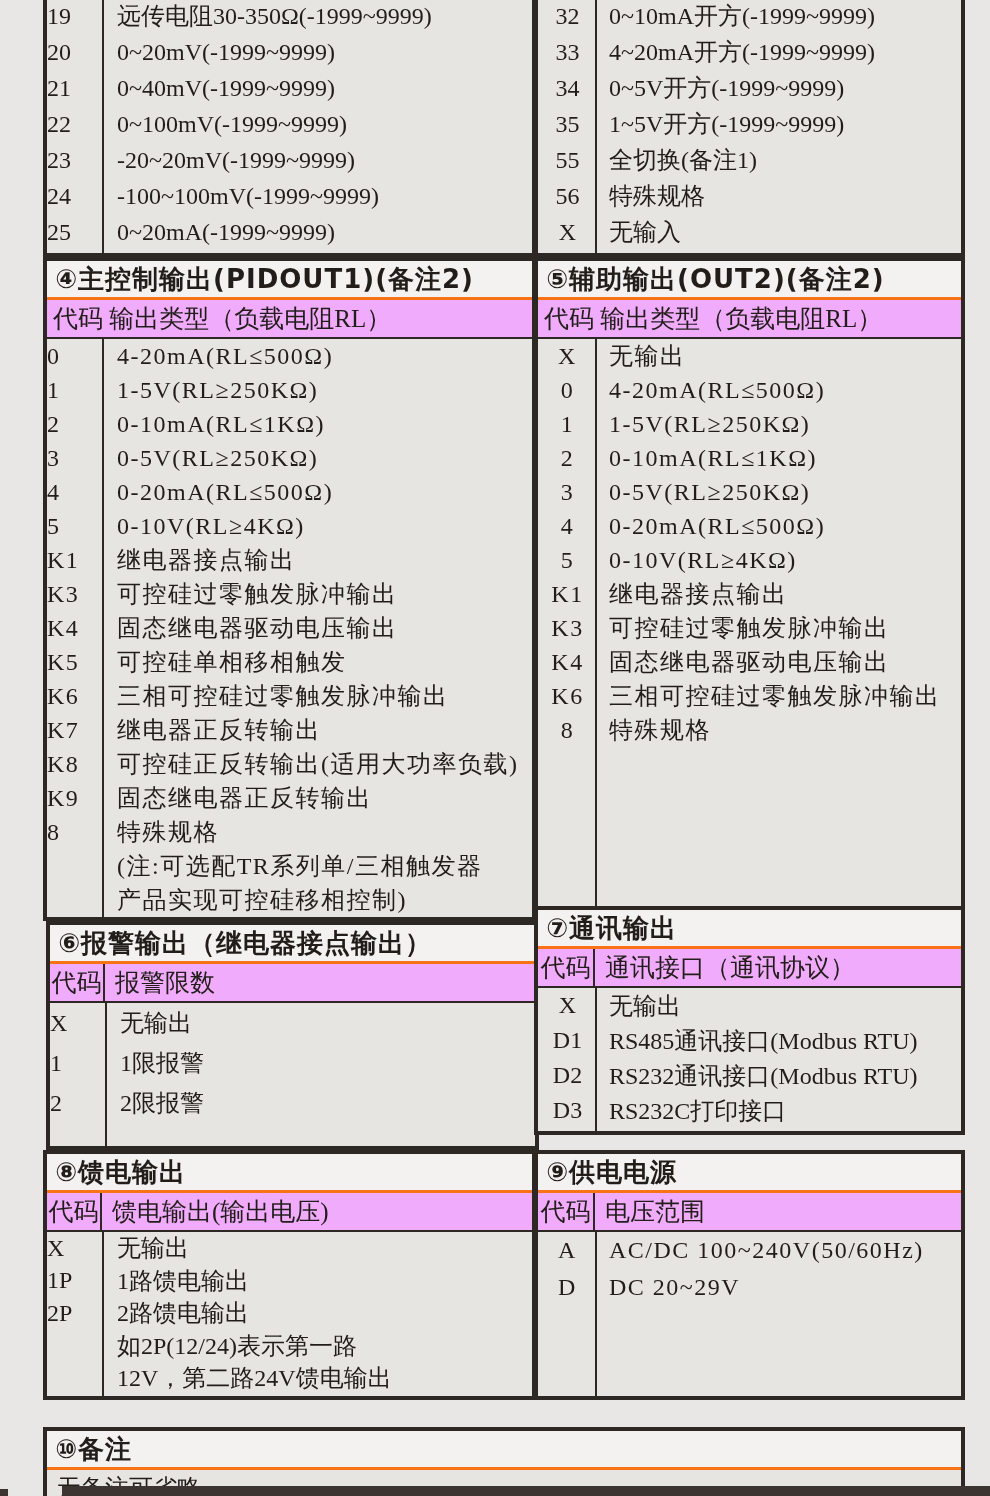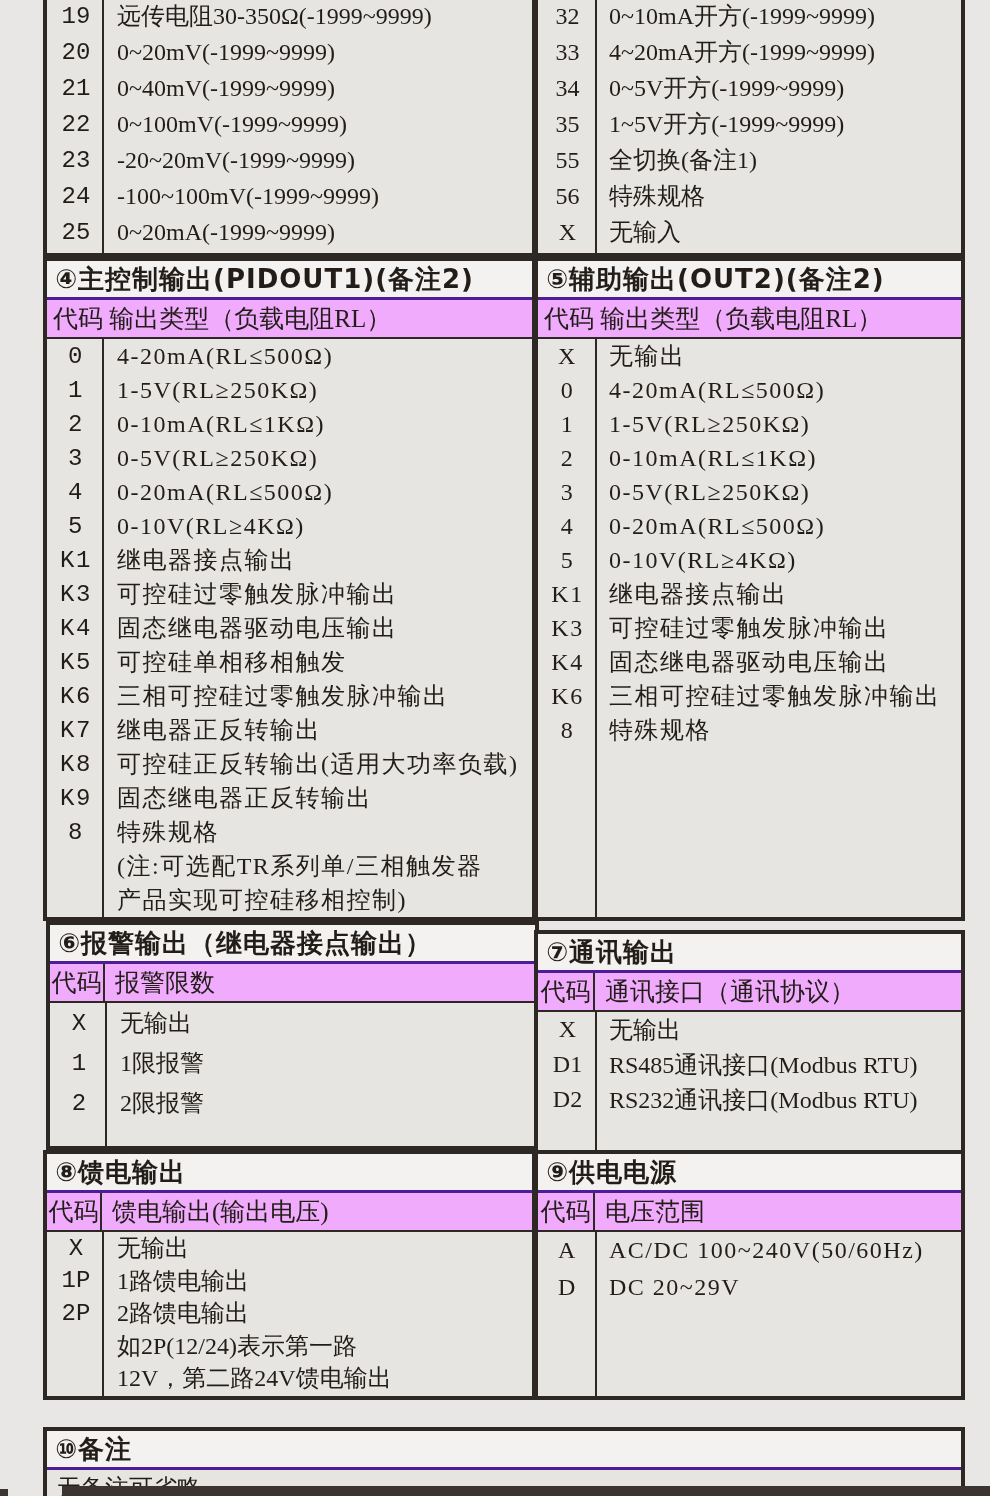--- a/index.html
+++ b/index.html
@@ -17,21 +17,21 @@
     box-sizing:border-box;
     border:4px solid #2e2824;
     background:#e7e5e2;
     display:flex;
     flex-direction:column;
   }
   .band{
     box-sizing:border-box;
     height:39px;
     background:#f3f2f0;
-    border-bottom:3px solid #4c1d95;
+    border-bottom:3px solid #f97316;
     display:flex;align-items:center;
     padding-left:8px;
     font-family:"DejaVu Sans","Liberation Sans",sans-serif;
     font-weight:700;font-size:26px;letter-spacing:1px;
     white-space:nowrap;
   }
   .sub{
     box-sizing:border-box;
     height:39px;
     background:#f0abfc;
@@ -61,33 +61,33 @@
   .lt .vdiv{left:55px;}
   .rt .vdiv{left:57px;}
   .lt .sub-code{width:55px;}
   .rt .sub-code{width:57px;}
   .row{
     display:flex;align-items:center;
     height:var(--lh,36px);
     font-size:24px;
     white-space:nowrap;
   }
-  .lt .row .code{width:58px;text-align:center;font-family:Liberation Mono, monospace;}
+  .lt .row .code{width:58px;}
   .rt .row .code{width:59px;text-align:center;}
   .row .label{padding-left:12px;flex:1;}
   .wide .row{letter-spacing:1.5px;}
   
   #top-left  {left:43px;top:-6px;width:493px;height:263px;}
   #top-right {left:534px;top:-6px;width:431px;height:263px;}
   #top-left .body,#top-right .body{--lh:36px;}
   #s4  {left:43px;top:257px;width:493px;height:664px;}
   #s5  {left:534px;top:257px;width:431px;height:664px;}
   #s4 .body,#s5 .body{--lh:34px;}
   #s6  {left:46px;top:921px;width:493px;height:229px;}
-  #s7  {left:534px;top:930px;width:431px;height:229px;justify-content:flex-end;}
+  #s7  {left:534px;top:906px;width:431px;height:229px;justify-content:flex-end;}
   #s6 .body{--lh:40px;}
   #s7 .body{--lh:35px;}
   #s8  {left:43px;top:1150px;width:493px;height:250px;}
   #s9  {left:534px;top:1150px;width:431px;height:250px;}
   #s8 .body{--lh:32.5px;}
   #s9 .body{--lh:37px;}
   #s10 {left:43px;top:1427px;width:922px;height:83px;}
   #s10 .noterow{
     flex:1;display:flex;align-items:center;
     padding-left:10px;font-size:24px;
@@ -396,20 +396,24 @@
         <div class="row">
           <span class="code">D1</span>
           <span class="label">RS485通讯接口(Modbus RTU)</span>
         </div>
 
         <div class="row">
           <span class="code">D2</span>
           <span class="label">RS232通讯接口(Modbus RTU)</span>
         </div>
 
+        <div class="row">
+          <span class="code">D3</span>
+          <span class="label">RS232C打印接口</span>
+        </div>
       </div>
   </section>
 
   <section class="tbl lt" id="s8">
     <div class="band">⑧馈电输出</div>
     <div class="sub">
       <span class="sub-code">代码</span>
       <span class="sub-label">馈电输出(输出电压)</span>
     </div>
     <div class="body">

